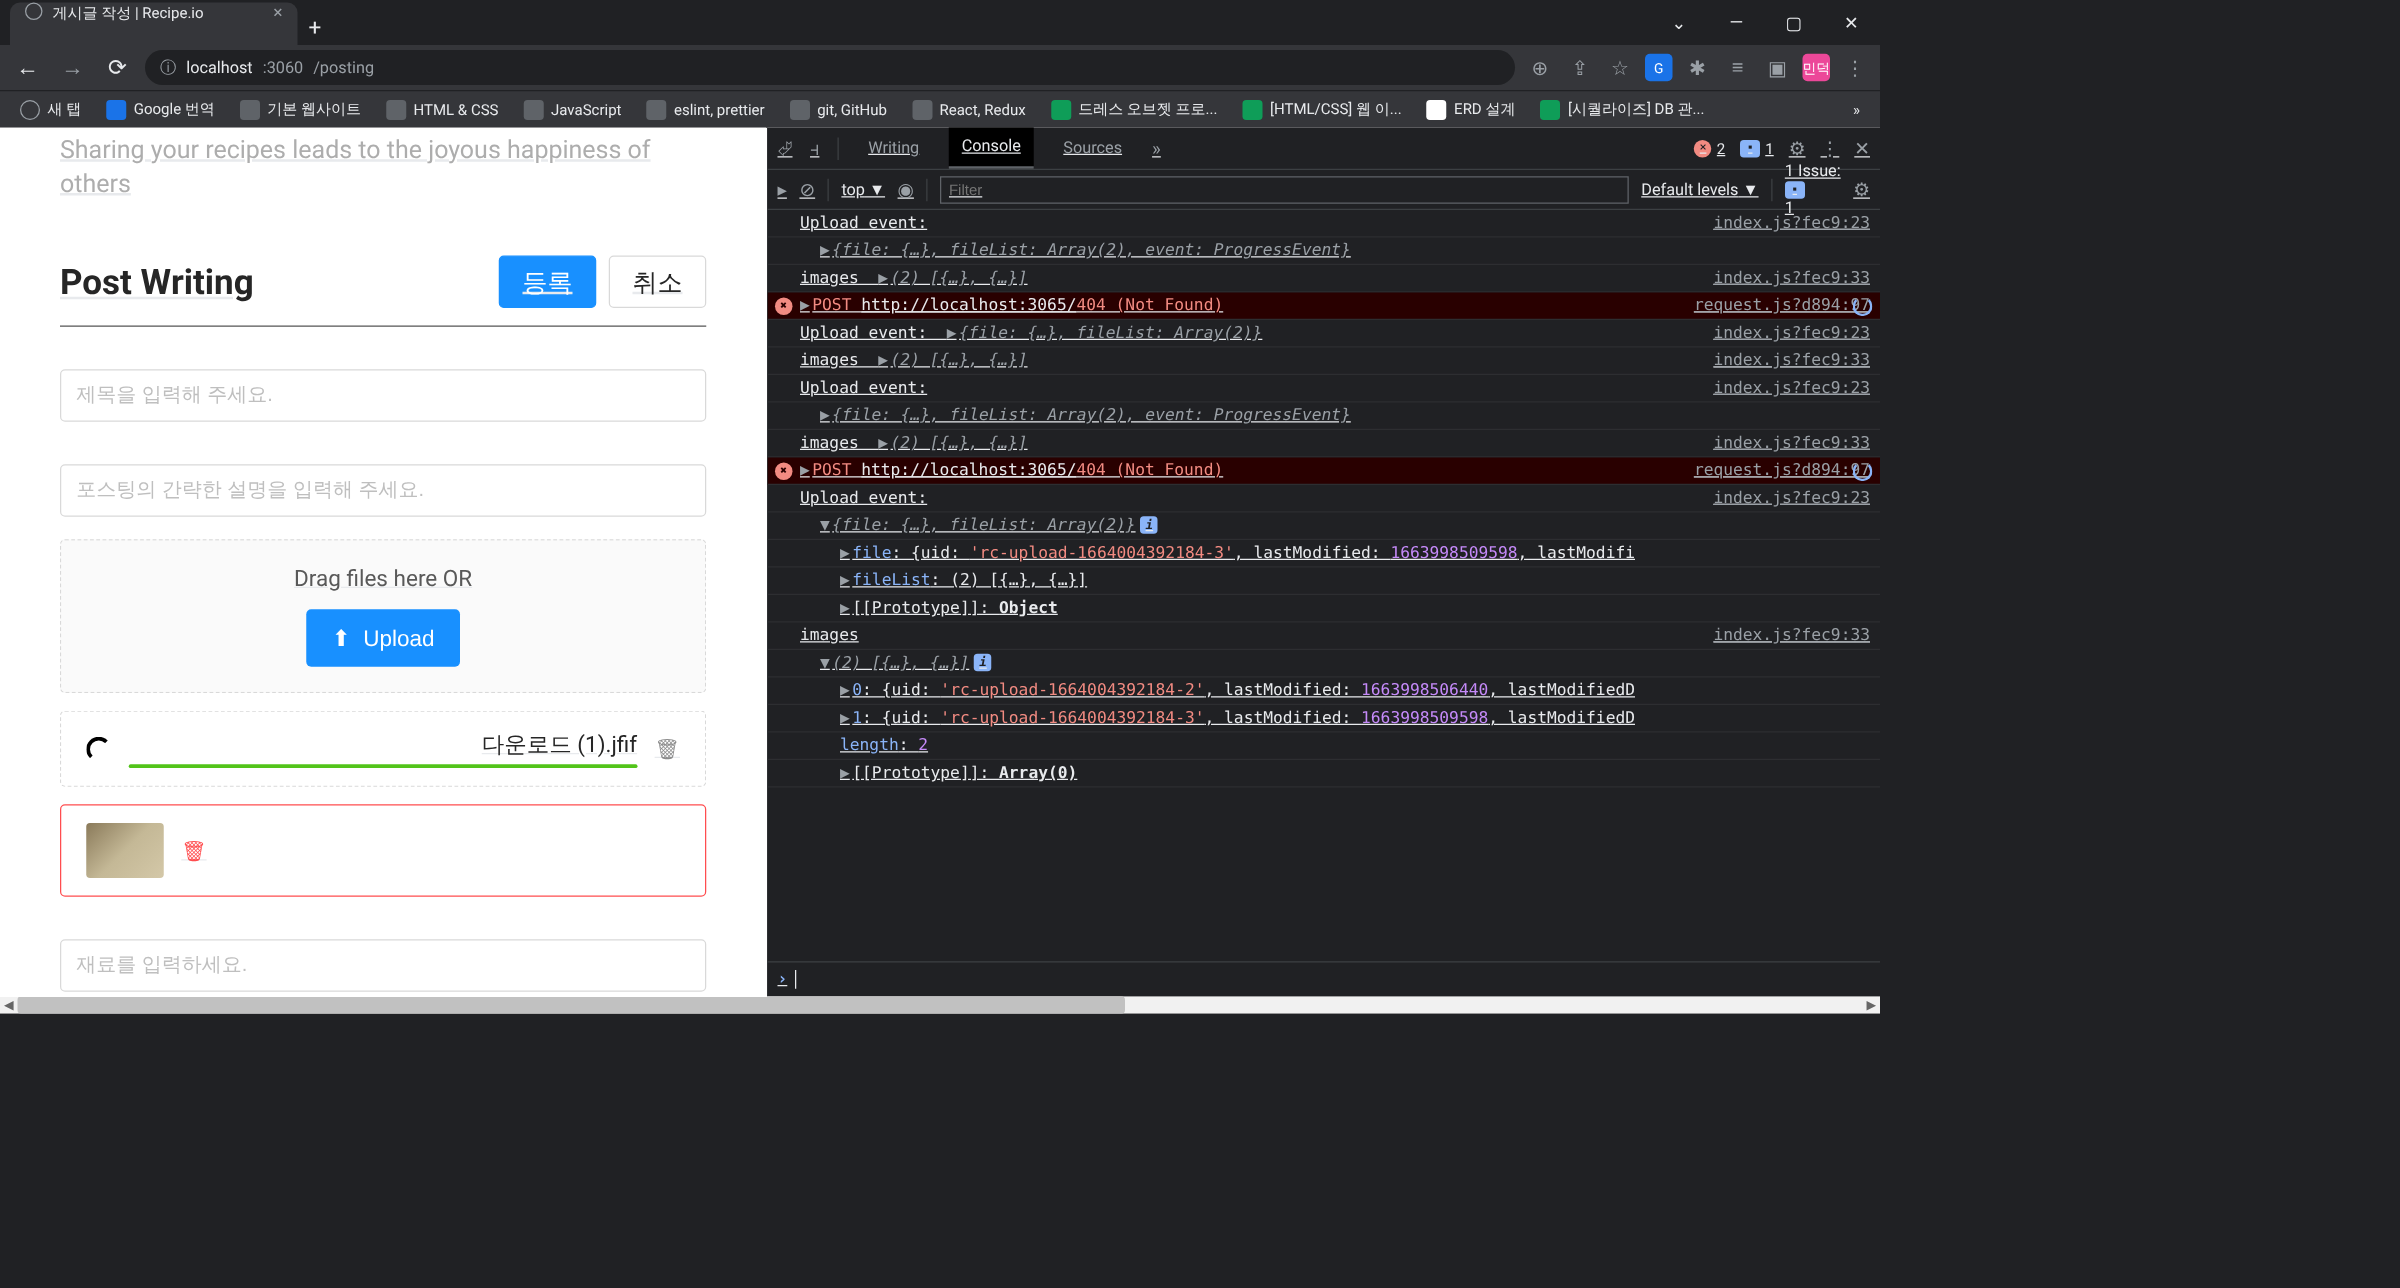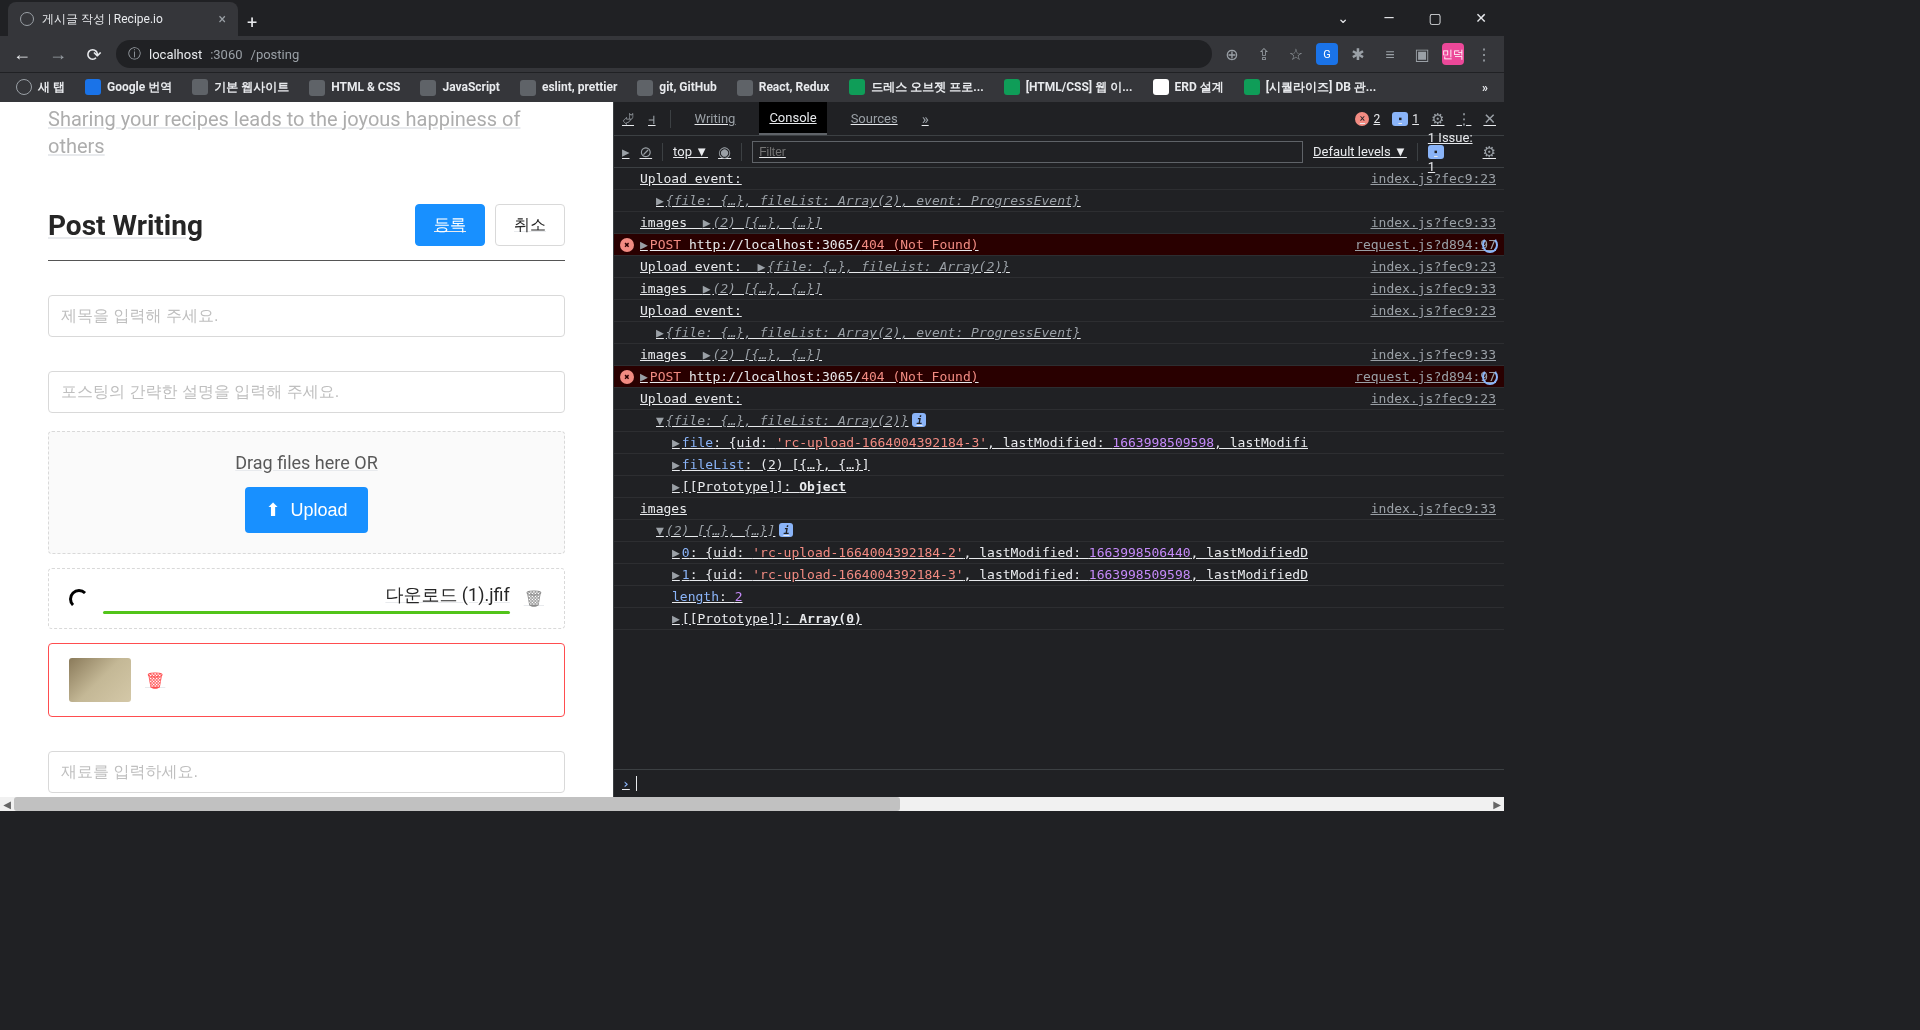--- a/index.html
+++ b/index.html
@@ -18,21 +18,21 @@
     background: #202124;
     display: flex;
     align-items: flex-end;
     padding-left: 8px;
   }
   .tab {
     height: 34px;
     background: #35363a;
     border-radius: 8px 8px 0 0;
     display: flex;
-    align-items: center;
+    align-items: flex-start;
     padding: 0 12px;
     width: 230px;
     font-size: 12px;
     gap: 8px;
     color: #e8eaed;
   }
   .tab .globe { width: 14px; height: 14px; border-radius: 50%; border: 1.5px solid #9aa0a6; position: relative; }
   .tab .close { margin-left: auto; font-size: 14px; color: #9aa0a6; }
   .new-tab { width: 28px; height: 28px; display: flex; align-items:center; justify-content:center; color:#e8eaed; font-size:18px;}
   .win-controls { margin-left: auto; display: flex; gap: 0; height: 36px; }
@@ -69,21 +69,21 @@
   .bookmarks {
     height: 30px;
     background: #35363a;
     border-top: 1px solid #202124;
     display: flex;
     align-items: center;
     padding: 0 8px;
     gap: 4px;
     font-size: 12px;
   }
-  .bm { display:flex; gap:6px; padding:4px 8px; color:#e8eaed; border-radius:4px; white-space:nowrap;font-weight:bold; }
+  .bm { display:flex; align-items:center; gap:6px; padding:4px 8px; color:#e8eaed; border-radius:4px; white-space:nowrap; }
   .bm-icon { width:16px; height:16px; border-radius:3px; display:flex;align-items:center;justify-content:center;font-size:10px;}
   .bm-folder { background:#5f6368;}
   .bm-blue { background:#1a73e8;}
   .bm-green { background:#0f9d58;}
   .bm-globe{border:1.5px solid #9aa0a6;border-radius:50%;}
   .bm-white{ background:#fff;}
   .bm-more{ margin-left:auto;}
 
   
   .viewport {
@@ -100,21 +100,21 @@
     overflow-y: auto;
     position:relative;
   }
   .app::-webkit-scrollbar{width:16px;}
   .app::-webkit-scrollbar-track{background:#f1f1f1;}
   .app::-webkit-scrollbar-thumb{background:#c1c1c1;border-radius:8px;}
   .app-inner { padding: 0 48px 40px 48px; color:#262626;}
   .subtitle { color:#adadad; font-size:20px; line-height:1.35; padding-top:4px;}
   .pw-row { display:flex; align-items:center; margin-top:44px; gap:10px;}
   .pw-title { font-weight:700; font-size:28px; }
-  .btn { height:42px; border-radius:4px; padding:0 18px; font-size:16px; display:flex;align-items:center;justify-content:center;cursor:pointer;}
+  .btn { height:42px; border-radius:4px; padding:0 18px; font-size:20px; display:flex;align-items:center;justify-content:center;cursor:pointer;}
   .btn-primary { background:#1890ff; color:#fff; border:1px solid #1890ff;}
   .btn-default { background:#fff; color:#262626; border:1px solid #d9d9d9;}
   .spacer { flex:1;}
   .hr { height:1px; background:#555; margin-top:14px;}
   .input { height:42px; border:1px solid #d9d9d9; border-radius:4px; padding:0 12px; width:100%; font-size:16px; margin-top:34px;}
   .input::placeholder{ color:#bfbfbf;}
   .dragger { border:1px dashed #d9d9d9; background:#fafafa; border-radius:4px; margin-top:18px; padding:20px 0; text-align:center; }
   .dragger-text { font-size:18px; color:#595959;}
   .btn-upload { background:#1890ff; color:#fff; border:none; height:46px; border-radius:4px; padding:0 20px; font-size:18px; display:inline-flex;align-items:center;gap:10px; margin-top:14px;}
   .file-row { border:1px dashed #d9d9d9; margin-top:14px; padding:14px 20px; display:flex; align-items:center; gap:14px; border-radius:4px;}

